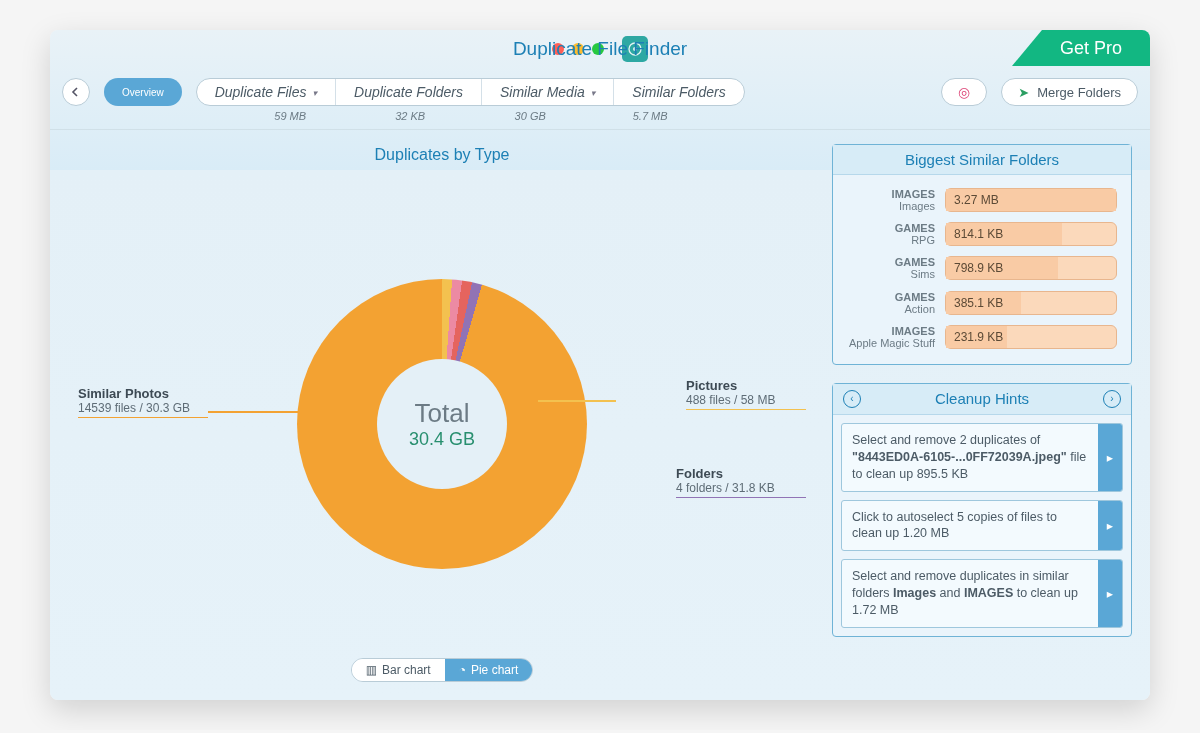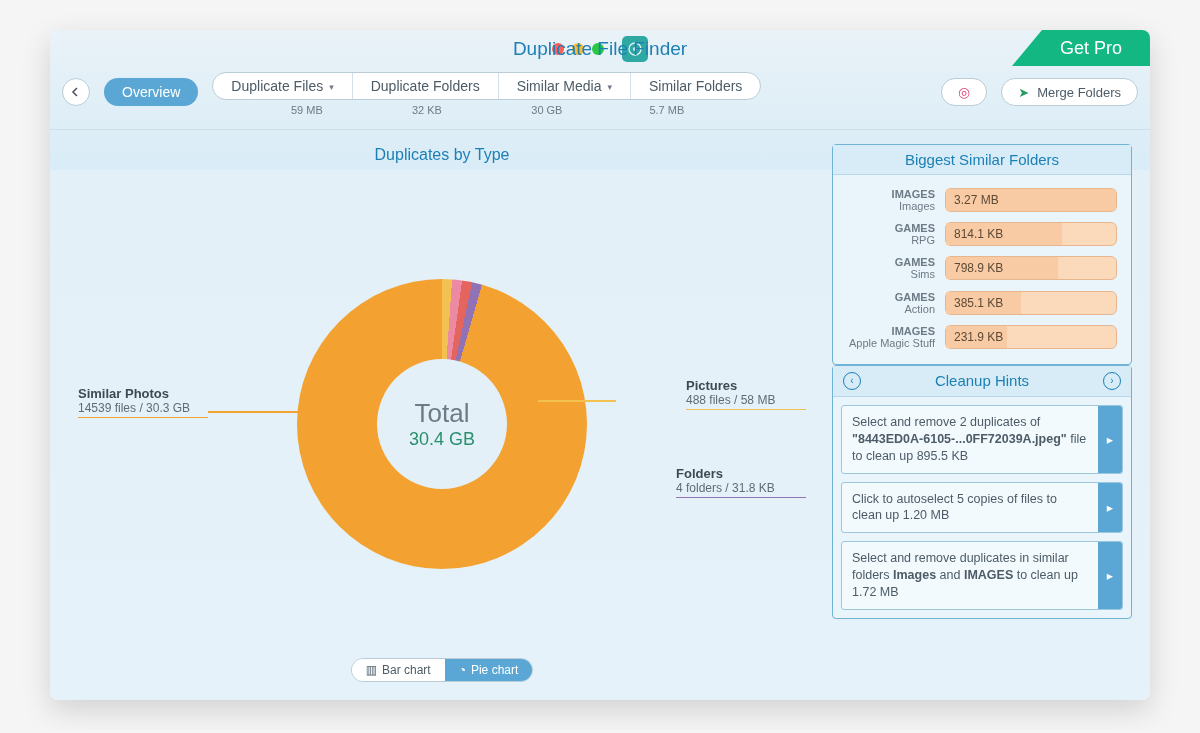--- a/index.html
+++ b/index.html
@@ -20,23 +20,23 @@
 .app-title { position:absolute; left:0; right:0; text-align:center; font-size:19px; color:#1d80b5; font-weight:500; pointer-events:none;}
 .app-emblem { width:26px; height:26px; border-radius:5px; background:#2da8a3; margin-left:18px; display:flex; align-items:center; justify-content:center;}
 .app-emblem svg { width:16px; height:16px; fill:#fff; opacity:.85;}
 .getpro { position:absolute; top:0; right:0; height:36px; padding:0 28px 0 48px; display:flex; align-items:center;
   color:#fff; font-size:18px; font-weight:500; background:#12b782;
   clip-path: polygon(30px 0, 100% 0, 100% 100%, 0 100%); cursor:pointer;}
 
 
 .toolbar { height:62px; padding:4px 12px 0; display:flex; align-items:flex-start; gap:14px; border-bottom:1px solid rgba(0,0,0,.06);}
 .toolbar .back { width:28px; height:28px; border-radius:50%; border:1px solid #b9ccd7; background:#fff; display:flex; align-items:center; justify-content:center; color:#556; margin-top:6px;}
-.pill { height:28px; border-radius:14px; display:flex; align-items:center; padding:0 18px; font-size:14px; margin-top:6px;}
+.pill { height:28px; border-radius:14px; display:flex; align-items:center; padding:0 18px; font-size:10px; margin-top:6px;}
 .pill.primary { background:#5aa7d6; color:#fff;}
-.tab-group { display:flex; flex-direction:column; align-items:center; }
+.tab-group { display:flex; flex-direction:column; align-items:center; margin-top:6px;font-style:italic;}
 .seg { display:flex; background:#fff; border:1px solid #b9ccd7; border-radius:16px; height:28px; overflow:hidden;}
 .seg .tab { padding:0 18px; display:flex; align-items:center; gap:6px; font-size:14px; color:#4c5b66; border-right:1px solid #d4e0e8;}
 .seg .tab:last-child{border-right:none;}
 .seg .chevron{font-size:9px; color:#778; margin-top:2px;}
 .sizes-row{ display:flex; margin-top:4px;}
 .sizes-row span{ font-size:11px; color:#6c7b85; text-align:center;}
 .btn-white{ height:28px; border-radius:14px; border:1px solid #b9ccd7; background:#fff; display:flex; align-items:center; padding:0 16px; font-size:13px; color:#4c5b66; gap:8px; margin-top:6px;}
 
 
 .main { flex:1; display:flex; padding:10px 18px 18px; gap:16px;}
@@ -57,21 +57,21 @@
 .lr{ right:10px; text-align:left;}
 .line{position:absolute; height:1.5px; background:#888;}
 .line.l-pic{top:174px; left:470px; width:78px; background:#f3c14f;}
 .line.l-sim{top:185px; left:140px; width:125px; background:#f3a232;}
 .toggle{ display:flex; border:1px solid #b9ccd7; border-radius:12px; height:24px; overflow:hidden; margin-top:8px; font-size:12px;}
 .toggle div{padding:0 14px; display:flex; align-items:center; gap:5px;}
 .toggle .off{background:#fff; color:#4c5b66;}
 .toggle .on{background:#5aa7d6; color:#fff;}
 
 
-.right-col{ width:300px; display:flex; flex-direction:column; padding-top:4px;}
+.right-col{ width:300px; display:flex; flex-direction:column; gap:18px; padding-top:4px;}
 .panel{ border:1px solid #6fb3d6; border-radius:4px; background:#eaf4fb;}
 .panel-h{ text-align:center; color:#1d80b5; font-size:15px; padding:6px 0; font-weight:500; background:#d7ecf7; border-bottom:1px solid #b6d8eb;}
 .folder-row{display:flex; align-items:center; gap:10px; padding:5px 14px;}
 .folder-label{flex:0 0 88px; text-align:right; font-size:11px; color:#6c7b85; line-height:1.1;}
 .folder-label .top{font-weight:600; font-size:11px; color:#6c7b85;}
 .bar-bg{flex:1; height:24px; background:#fbd9bb; border:1px solid #e8b68e; border-radius:6px; position:relative;}
 .bar-fill{position:absolute; top:0; bottom:0; left:0; background:#f9cba5;}
 .bar-txt{position:absolute; left:8px; top:0; bottom:0; display:flex; align-items:center; font-size:12px; color:#5c4a36;}
 
 .hints .panel-h{display:flex; align-items:center; justify-content:space-between; padding:6px 10px;}

